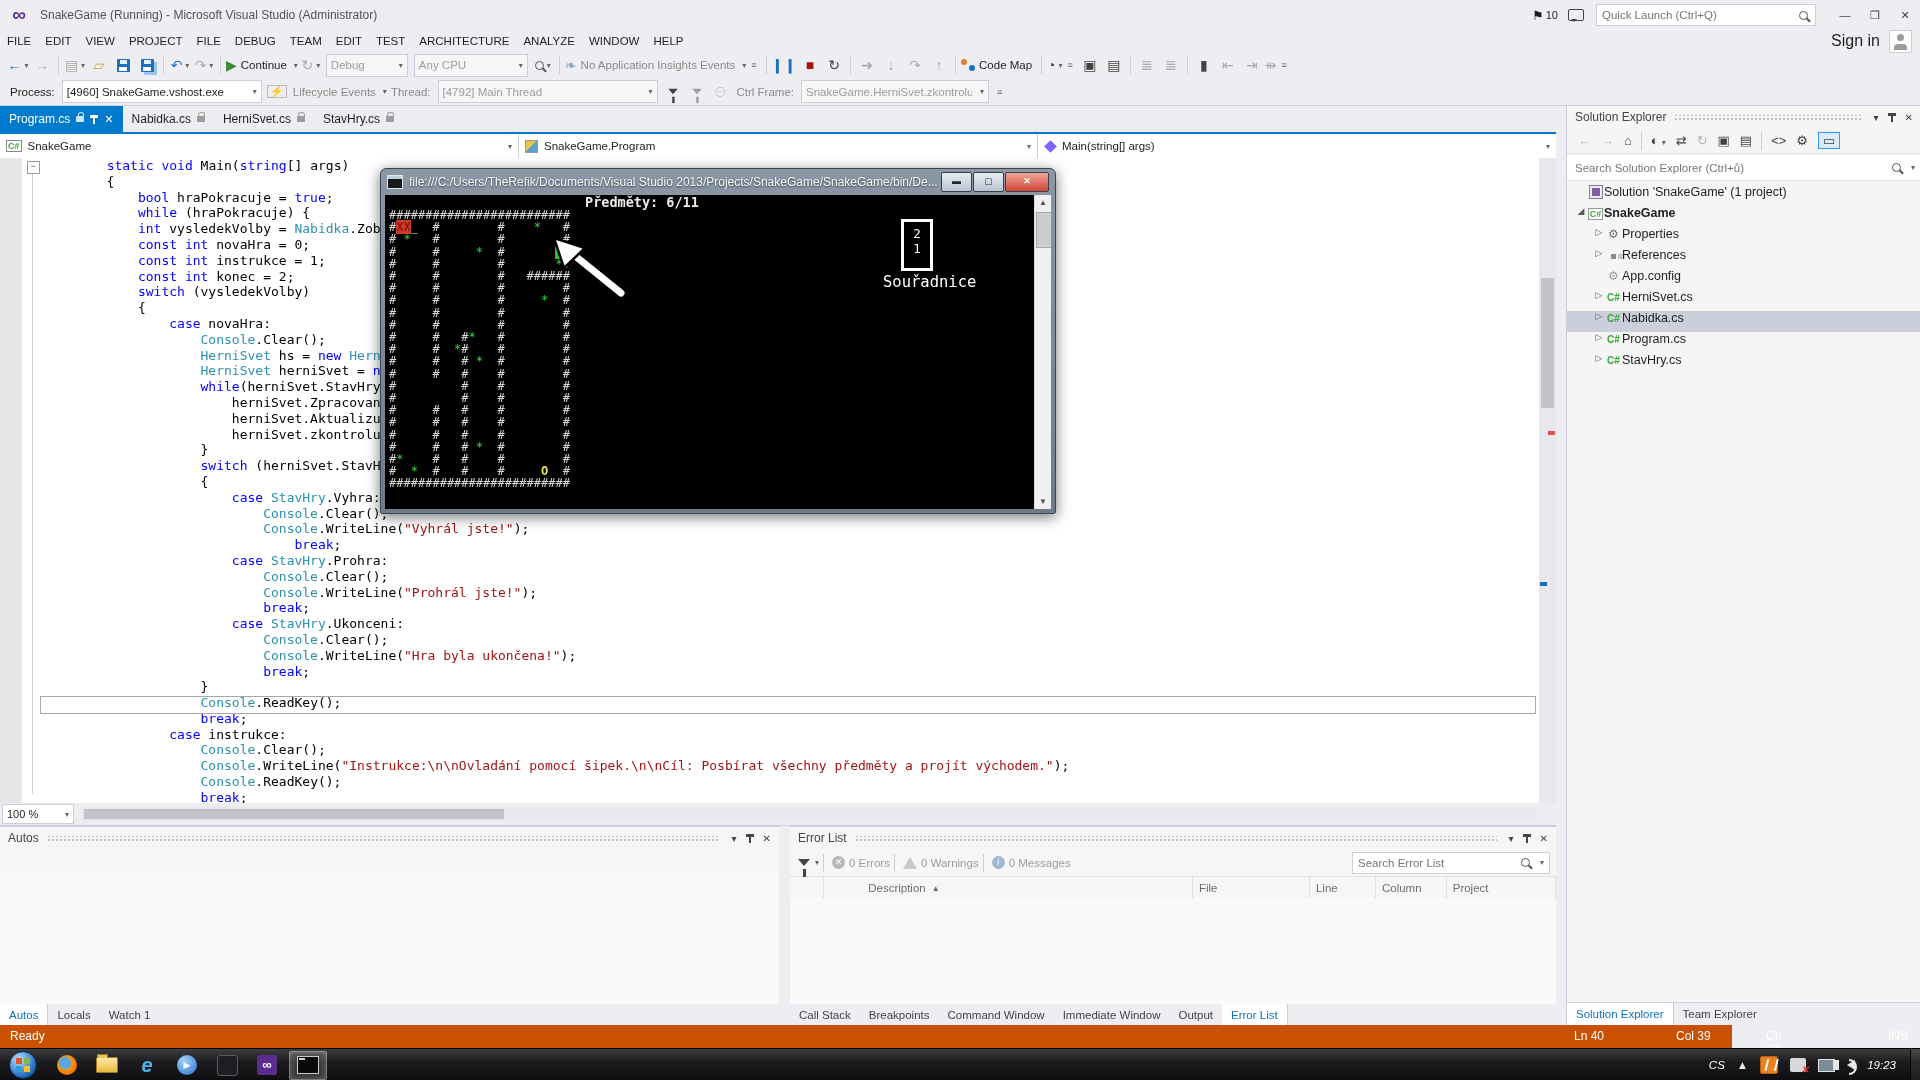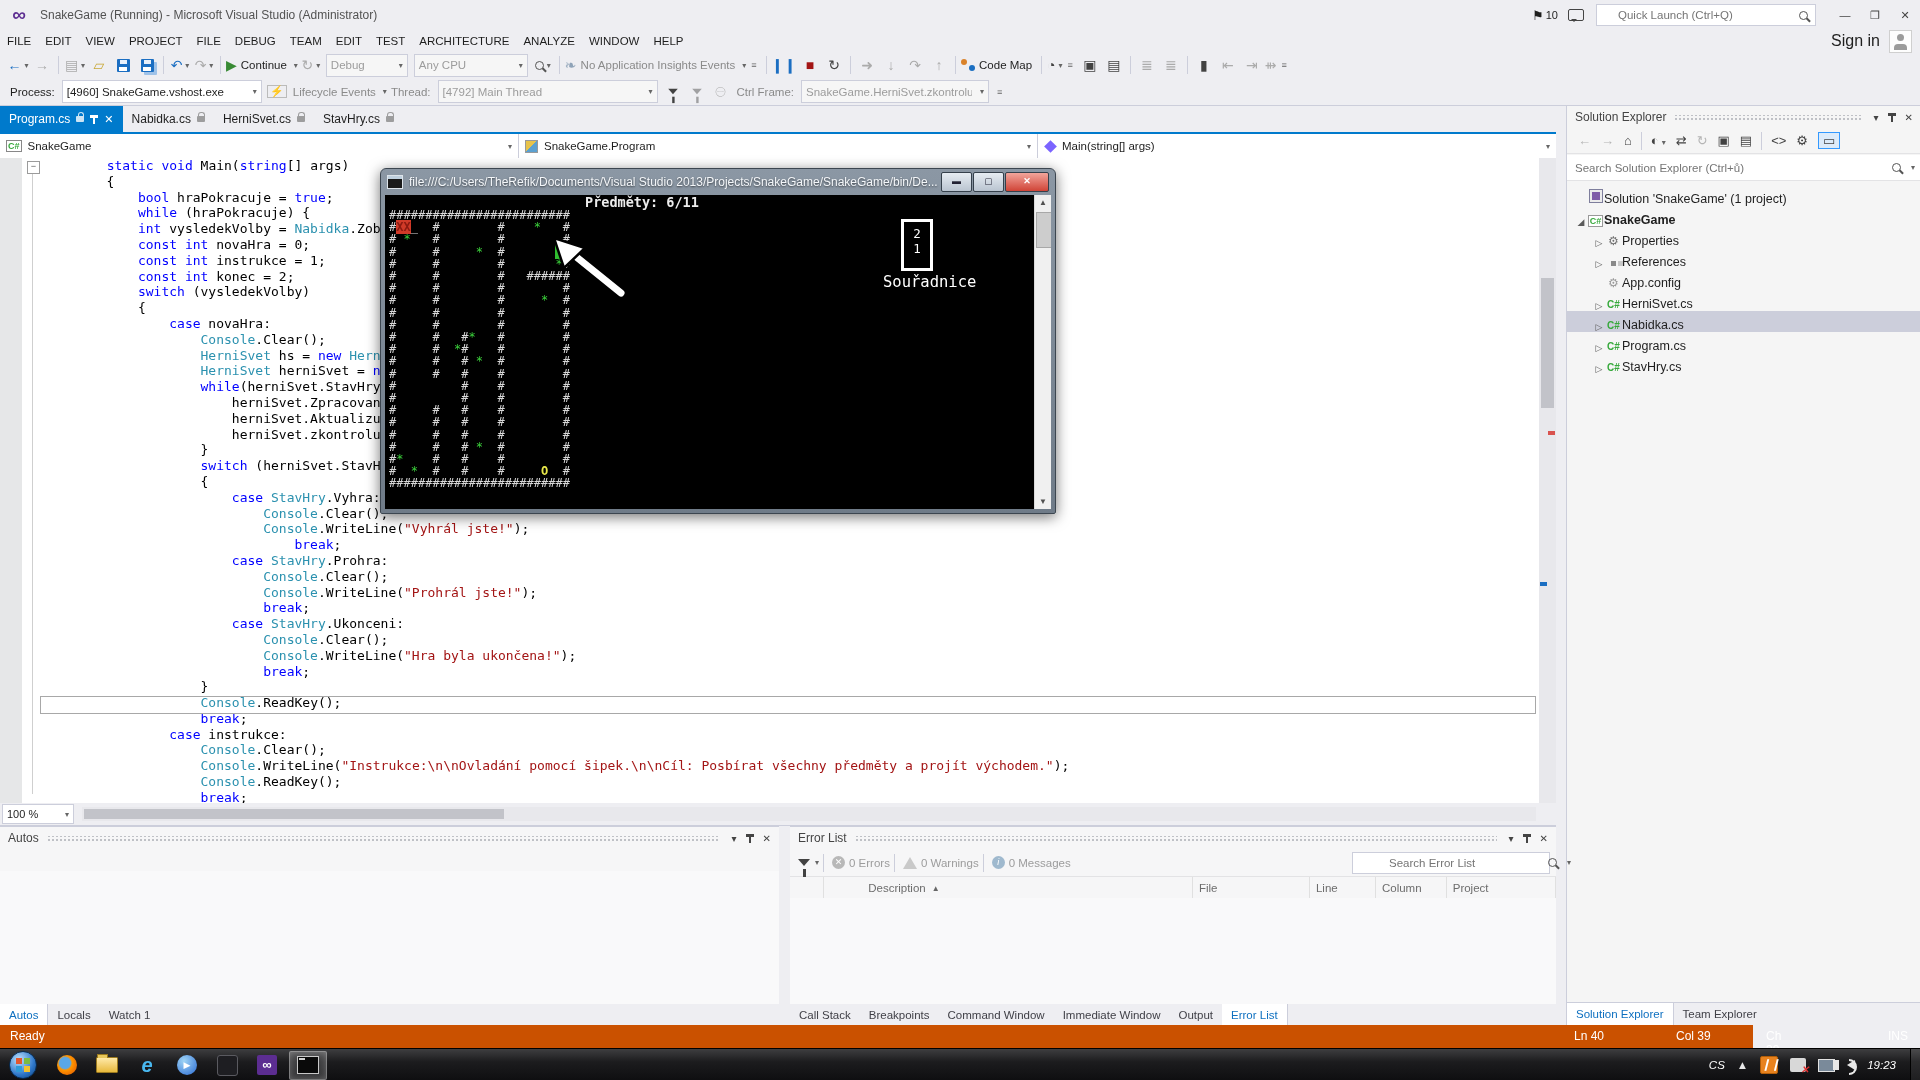--- a/index.html
+++ b/index.html
@@ -14,21 +14,21 @@
   
   #titlebar{top:0;left:0;width:1920px;height:30px;display:flex;align-items:center;}
   .vslogo{width:22px;height:22px;margin:0 10px 0 8px;color:#5C2D91;font-size:19px;font-weight:bold;line-height:22px;text-align:center;}
   #win-title{color:#525252;font-size:12px;}
   #tb-right{position:absolute;right:0;top:0;height:30px;display:flex;align-items:center;}
   .flag-ic{color:#1E1E1E;font-size:13px;}
   .flag-n{font-size:11px;margin:0 10px 0 2px;}
   .bubble{width:14px;height:10px;border:1.4px solid #444;border-radius:2px;position:relative;margin-right:12px;}
   .bubble:after{content:"";position:absolute;left:2px;bottom:-5px;border:3px solid transparent;border-top-color:#444;}
   #quick-launch{width:218px;height:20px;border:1px solid #CCCEDB;background:#fff;display:flex;align-items:center;margin-right:14px;}
-  #quick-launch input{flex:1;border:none;outline:none;font-size:11.5px;padding:0 5px;color:#777;background:transparent;margin-left:16px;}
+  #quick-launch input{flex:1;border:none;outline:none;font-size:11.5px;padding:0 5px;color:#777;background:transparent;}
   .mag{width:7px;height:7px;border:1.6px solid #555;border-radius:50%;position:relative;margin-right:7px;flex:0 0 auto;}
   .mag:after{content:"";position:absolute;width:5px;height:1.6px;background:#555;transform:rotate(45deg);left:6px;top:7px;}
   .winbtn{width:30px;height:22px;text-align:center;line-height:22px;color:#444;font-size:11px;}
   
   #menubar{top:30px;left:0;width:1920px;height:22px;display:flex;align-items:center;}
   .menu-item{padding:0 7px;height:22px;line-height:22px;font-size:11.5px;}
   #signin{position:absolute;right:40px;top:32px;font-size:16px;}
   .avatar{position:absolute;right:8px;top:30px;width:21px;height:21px;background:#FDFDFD;border:1px solid #CFCFCF;}
   .avatar:before{content:"";position:absolute;left:6.5px;top:3px;width:7px;height:7px;border-radius:50%;background:#9B9B9B;}
   .avatar:after{content:"";position:absolute;left:3.5px;bottom:2px;width:13px;height:6px;border-radius:4px 4px 0 0;background:#9B9B9B;}
@@ -114,21 +114,21 @@
   .ph-ic{color:#444;font-size:10px;margin:0 4px;}
   .pinv{display:inline-block;width:2px;height:9px;background:#444;position:relative;margin:0 8px;}
   .pinv:before{content:"";position:absolute;top:0;left:-3px;width:8px;height:3px;background:#444;}
   #se-toolbar{height:25px;display:flex;align-items:center;padding:0 6px;border-bottom:1px solid #E3E3E5;}
   .se-ic{margin:0 5px;color:#424242;font-size:13px;line-height:1;}
   .se-ic.dim{color:#B5B5B5;}
   .se-ic.boxed{border:1px solid #3399FF;background:#DCEBFA;padding:1px 4px;}
   #se-search{height:25px;display:flex;align-items:center;border-bottom:1px solid #E3E3E5;background:#fff;margin:1px 0 0 0;}
   #se-search input{flex:1;border:none;outline:none;font-size:11.5px;color:#999;padding:0 8px;background:transparent;}
   #se-tree{padding-top:4px;}
-  .trow{height:21px;display:flex;align-items:flex-end;font-size:12.5px;position:relative;}
+  .trow{height:21px;display:flex;align-items:flex-start;font-size:12.5px;position:relative;}
   .trow.sel{background:#CCCEDB;}
   .texp{width:12px;text-align:center;font-size:9px;color:#5B5B5B;flex:0 0 12px;}
   .tico{width:17px;flex:0 0 17px;text-align:center;}
   .ic-box{display:inline-block;font-size:9px;font-weight:bold;color:#37A93C;border:1px solid #999;padding:0 1px;background:#fff;line-height:10px;}
   .ic-cs{display:inline-block;font-size:10px;font-weight:bold;color:#37A93C;line-height:10px;}
   .ic-sol{display:inline-block;width:12px;height:12px;background:#ECECEC;border:1px solid #7E7E9C;position:relative;}
   .ic-sol:before{content:"";position:absolute;inset:2px;background:#5C2D91;opacity:.75;}
   .ic-gear{color:#707070;font-size:12px;}
   .ic-refs{display:inline-block;width:5px;height:5px;background:#8A8A8A;box-shadow:7px 0 0 #C8C8C8;}
   .ic-cfg{color:#9A9A9A;font-size:12px;}
@@ -143,24 +143,24 @@
   .colcell{display:flex;align-items:center;padding:0 6px;border-right:1px solid #E0E0E0;}
   .pbody{background:#F9F9FA;position:absolute;left:0;right:0;bottom:22px;}
   .ptabs{position:absolute;bottom:0;left:0;right:0;height:22px;display:flex;background:#EEEEF2;}
   #el-toolbar{height:27px;display:flex;align-items:center;padding:0 6px;border-bottom:1px solid #E3E3E5;color:#9C9C9C;font-size:11.5px;}
   .funnel{width:0;height:0;border-left:6px solid transparent;border-right:6px solid transparent;border-top:7px solid #424242;position:relative;margin:0 2px;}
   .funnel:after{content:"";position:absolute;left:-1.5px;top:-2px;width:3px;height:8px;background:#424242;top:3px;}
   .errdot{width:13px;height:13px;border-radius:50%;background:#B8B8B8;color:#fff;font-size:9px;line-height:13px;text-align:center;margin:0 4px;}
   .warntri{width:0;height:0;border-left:7px solid transparent;border-right:7px solid transparent;border-bottom:12px solid #C9C9C9;margin:0 4px;}
   .infodot{width:13px;height:13px;border-radius:50%;background:#9FB9CE;color:#fff;font-size:9px;font-style:italic;line-height:13px;text-align:center;margin:0 4px;}
   #el-search{margin-left:auto;width:196px;height:20px;border:1px solid #CCCEDB;background:#fff;display:flex;align-items:center;}
-  #el-search input{flex:1;border:none;outline:none;font-size:11.5px;color:#555;padding:0 5px;background:transparent;margin-left:31px;}
+  #el-search input{flex:1;border:none;outline:none;font-size:11.5px;color:#555;padding:0 5px;background:transparent;}
   .sort-arrow{font-size:8px;color:#666;margin-left:6px;}
   
-  #statusbar{top:1025px;left:0;width:1732px;height:23px;background:#CA5100;color:#fff;font-size:12px;padding-left:21px;}
+  #statusbar{top:1025px;left:0;width:1732px;height:23px;background:#CA5100;color:#fff;font-size:12px;}
   #statusbar .st{position:absolute;top:4px;}
   
   #taskbar{top:1048px;left:0;width:1920px;height:32px;background:linear-gradient(#3E3E40,#1C1C1E 40%,#0E0E10);border-top:1px solid #000;display:flex;align-items:center;}
   .orb{width:26px;height:26px;border-radius:50%;margin:0 10px 0 9px;background:radial-gradient(circle at 35% 30%,#BFE3FF,#2F77C9 60%,#0B3E77);border:1px solid #062B52;position:relative;}
   .orb:before{content:"";position:absolute;left:6px;top:6px;width:6px;height:6px;background:#E4572E;box-shadow:8px 0 0 #7DBB42,0 8px 0 #2F9BD8,8px 8px 0 #F2C230;}
   .tkicon{width:36px;height:27px;display:flex;align-items:center;justify-content:center;margin:0 2px;border-radius:2px;}
   .tkicon.active{background:rgba(255,255,255,.16);border:1px solid rgba(255,255,255,.35);box-shadow:inset 0 0 6px rgba(255,255,255,.25);}
   .ff{width:20px;height:20px;border-radius:50%;background:radial-gradient(circle at 40% 40%,#5AA7E8 0 32%,#FF9500 42%,#E66000 85%);}
   .folder{width:20px;height:14px;background:linear-gradient(#FFE9A8,#E8B93C);border:1px solid #9C7A1E;border-radius:1px;position:relative;}
   .folder:before{content:"";position:absolute;top:-4px;left:0;width:9px;height:3px;background:#E8C75A;border:1px solid #9C7A1E;border-bottom:none;}

